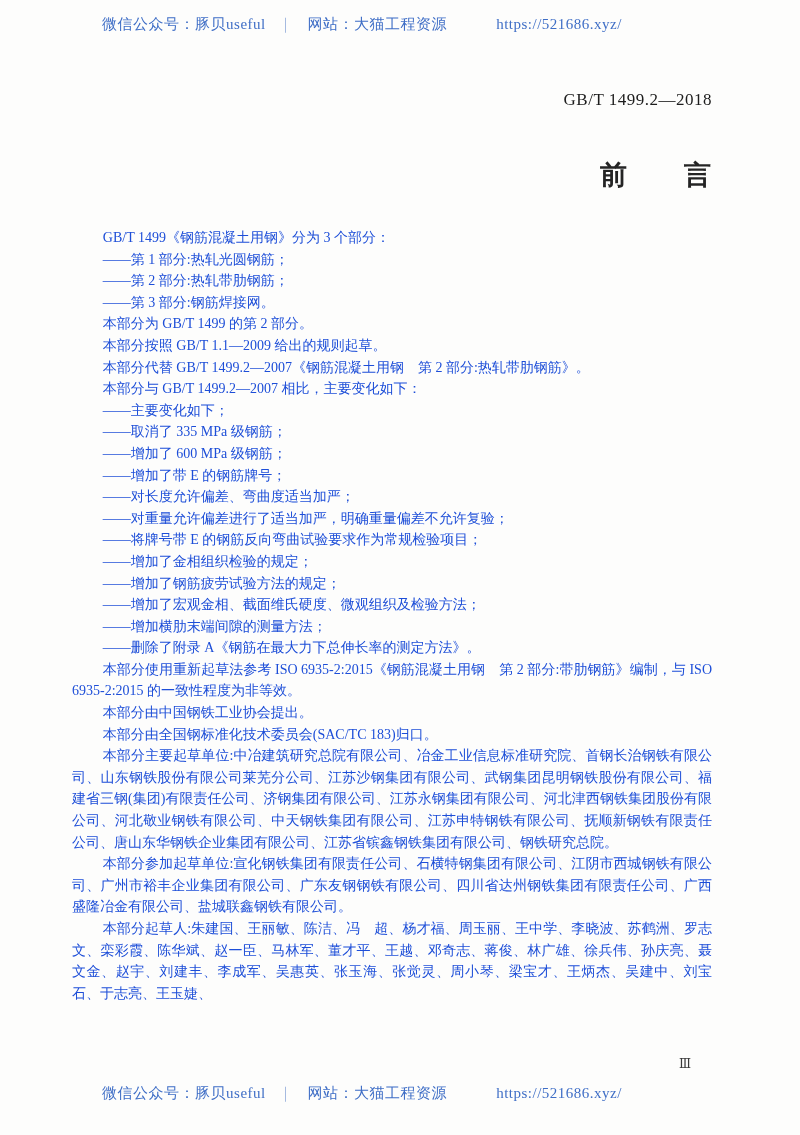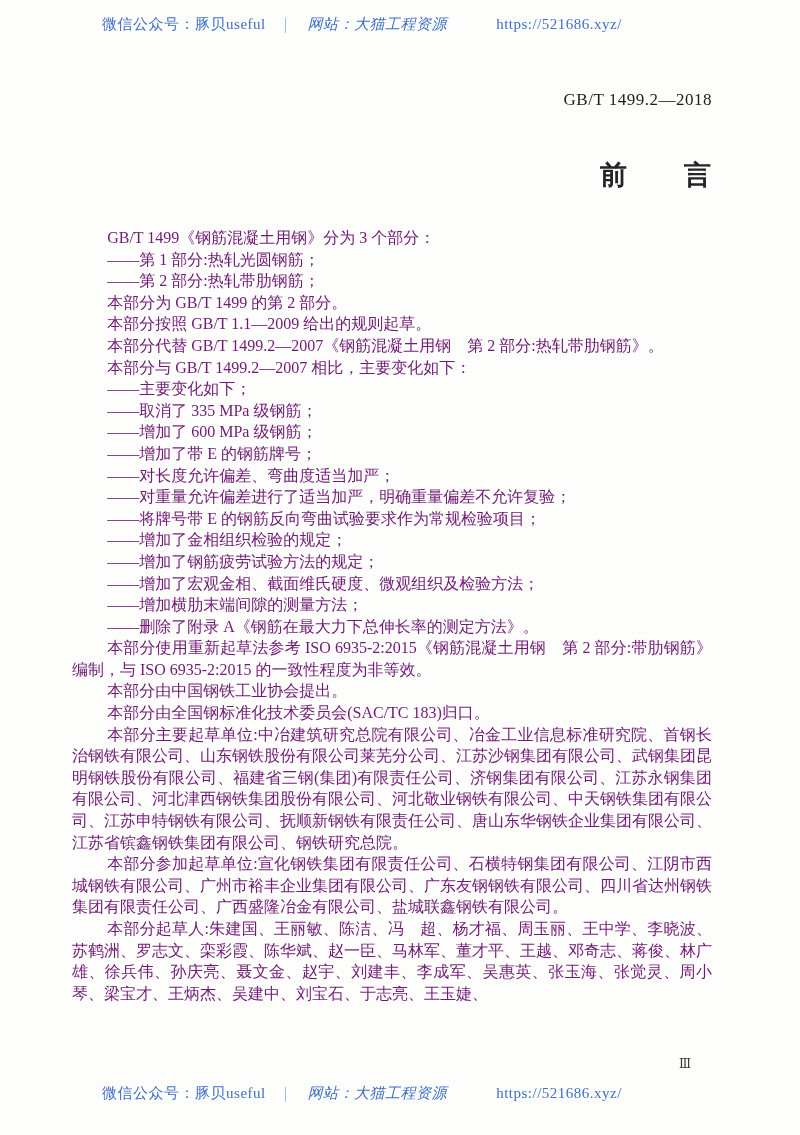--- a/index.html
+++ b/index.html
@@ -16,41 +16,41 @@
     position:absolute;left:0;width:724px;
     text-align:center;
     font-size:15px;letter-spacing:0.5px;
     color:#3f6ec6;
     white-space:nowrap;
   }
   .watermark-top{top:15px;}
   .watermark-bottom{top:1084px;}
   .watermark .sep{color:#9db4dd;margin:0 8px;}
   .watermark .url{margin-left:8px;color:#3f6ec6;text-decoration:none;cursor:pointer;padding-left:37px;}
-  .watermark .site{margin-left:2px;font-style:italic;}
+  .watermark .site{margin-left:2px;}
   
   .std-number{
     position:absolute;top:90px;right:88px;
     font-size:17px;font-weight:normal;letter-spacing:0.5px;
     color:#1d1d1d;
     font-family:"Liberation Serif","DejaVu Serif",serif;
   }
   
   .doc-title{
     position:absolute;top:157px;left:72px;width:640px;
     text-align:right;
     font-size:27px;font-weight:bold;color:#242424;
     letter-spacing:1px;
   }
   
   .body-text{
     position:absolute;top:227px;left:72px;width:640px;
-    font-size:16px;line-height:21.6px;
+    font-size:14px;line-height:21.6px;
     text-align:justify;
-    color:#701a75;
+    color:#1d4ed8;
   }
   .body-text p{margin:0;padding:0;}
   .body-text p.para{text-indent:2.2em;}
   .body-text p.item{padding-left:3.9em;text-indent:-1.7em;}
   
   .page-number{
     position:absolute;top:1056px;right:108px;
     font-size:12.5px;color:#3a3a3a;letter-spacing:1px;
   }
 </style>
@@ -67,20 +67,21 @@
   </div>
 
   <div class="std-number">GB/T 1499.2—2018</div>
 
   <div class="doc-title">前　　言</div>
 
   <main class="body-text">
       <p class="para">GB/T 1499《钢筋混凝土用钢》分为 3 个部分：</p>
       <p class="item">——第 1 部分:热轧光圆钢筋；</p>
       <p class="item">——第 2 部分:热轧带肋钢筋；</p>
+      <p class="item">——第 3 部分:钢筋焊接网。</p>
       <p class="para">本部分为 GB/T 1499 的第 2 部分。</p>
       <p class="para">本部分按照 GB/T 1.1—2009 给出的规则起草。</p>
       <p class="para">本部分代替 GB/T 1499.2—2007《钢筋混凝土用钢　第 2 部分:热轧带肋钢筋》。</p>
       <p class="para">本部分与 GB/T 1499.2—2007 相比，主要变化如下：</p>
       <p class="item">——主要变化如下；</p>
       <p class="item">——取消了 335 MPa 级钢筋；</p>
       <p class="item">——增加了 600 MPa 级钢筋；</p>
       <p class="item">——增加了带 E 的钢筋牌号；</p>
       <p class="item">——对长度允许偏差、弯曲度适当加严；</p>
       <p class="item">——对重量允许偏差进行了适当加严，明确重量偏差不允许复验；</p>

